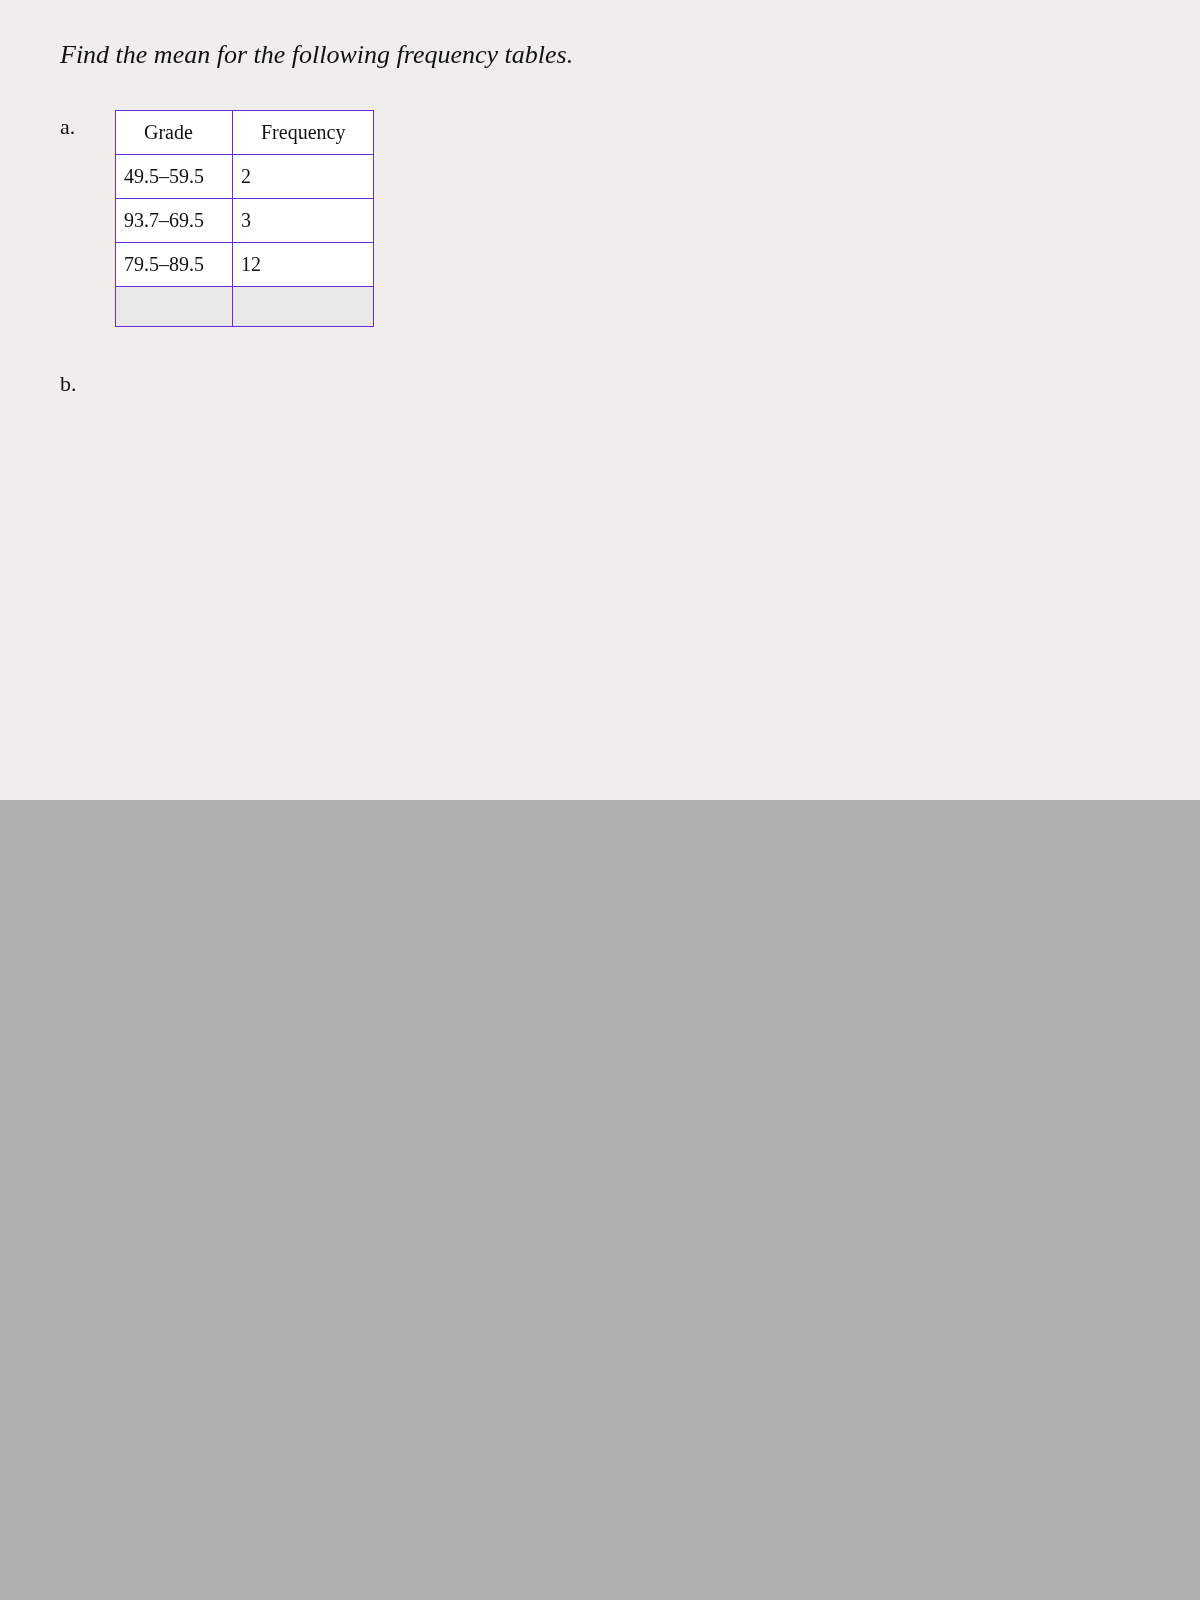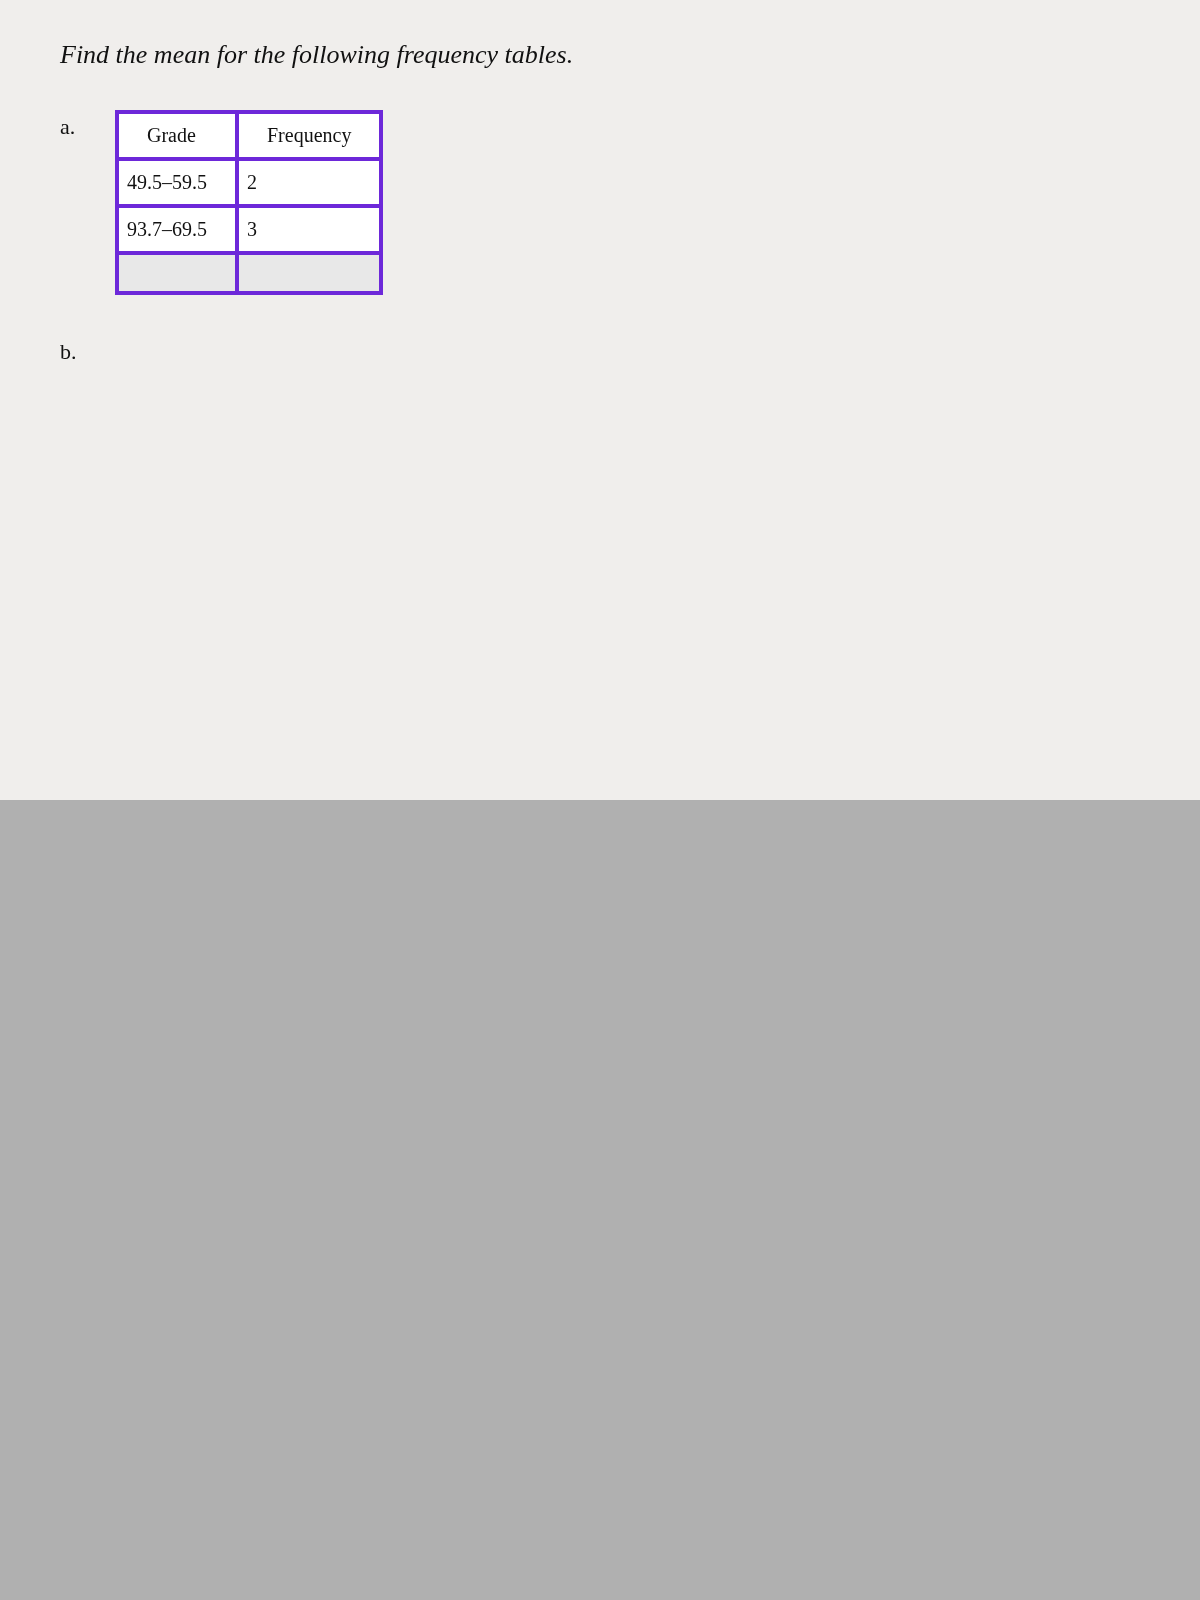--- a/index.html
+++ b/index.html
@@ -60,21 +60,21 @@
     }
 
     
     .freq-table {
       border-collapse: collapse;
       font-size: 20px;
       font-family: Georgia, serif;
     }
 
     .freq-table th, .freq-table td {
-      border: 4px solid #6d28d9;
+      border: 1px solid #6d28d9;
       padding: 10px 28px;
       text-align: left;
       color: #111;
     }
 
     .freq-table th {
       font-weight: normal;
       background: #fff;
     }
 
@@ -129,20 +129,24 @@
           </thead>
           <tbody>
             <tr>
               <td>49.5–59.5</td>
               <td>2</td>
             </tr>
             <tr>
               <td>93.7–69.5</td>
               <td>3</td>
             </tr>
+            <tr>
+              <td>79.5–89.5</td>
+              <td>12</td>
+            </tr>
             <tr class="empty-row">
               <td></td>
               <td></td>
             </tr>
           </tbody>
         </table>
       </div>
 
       <div class="problem">
         <span class="problem-label">b.</span>

